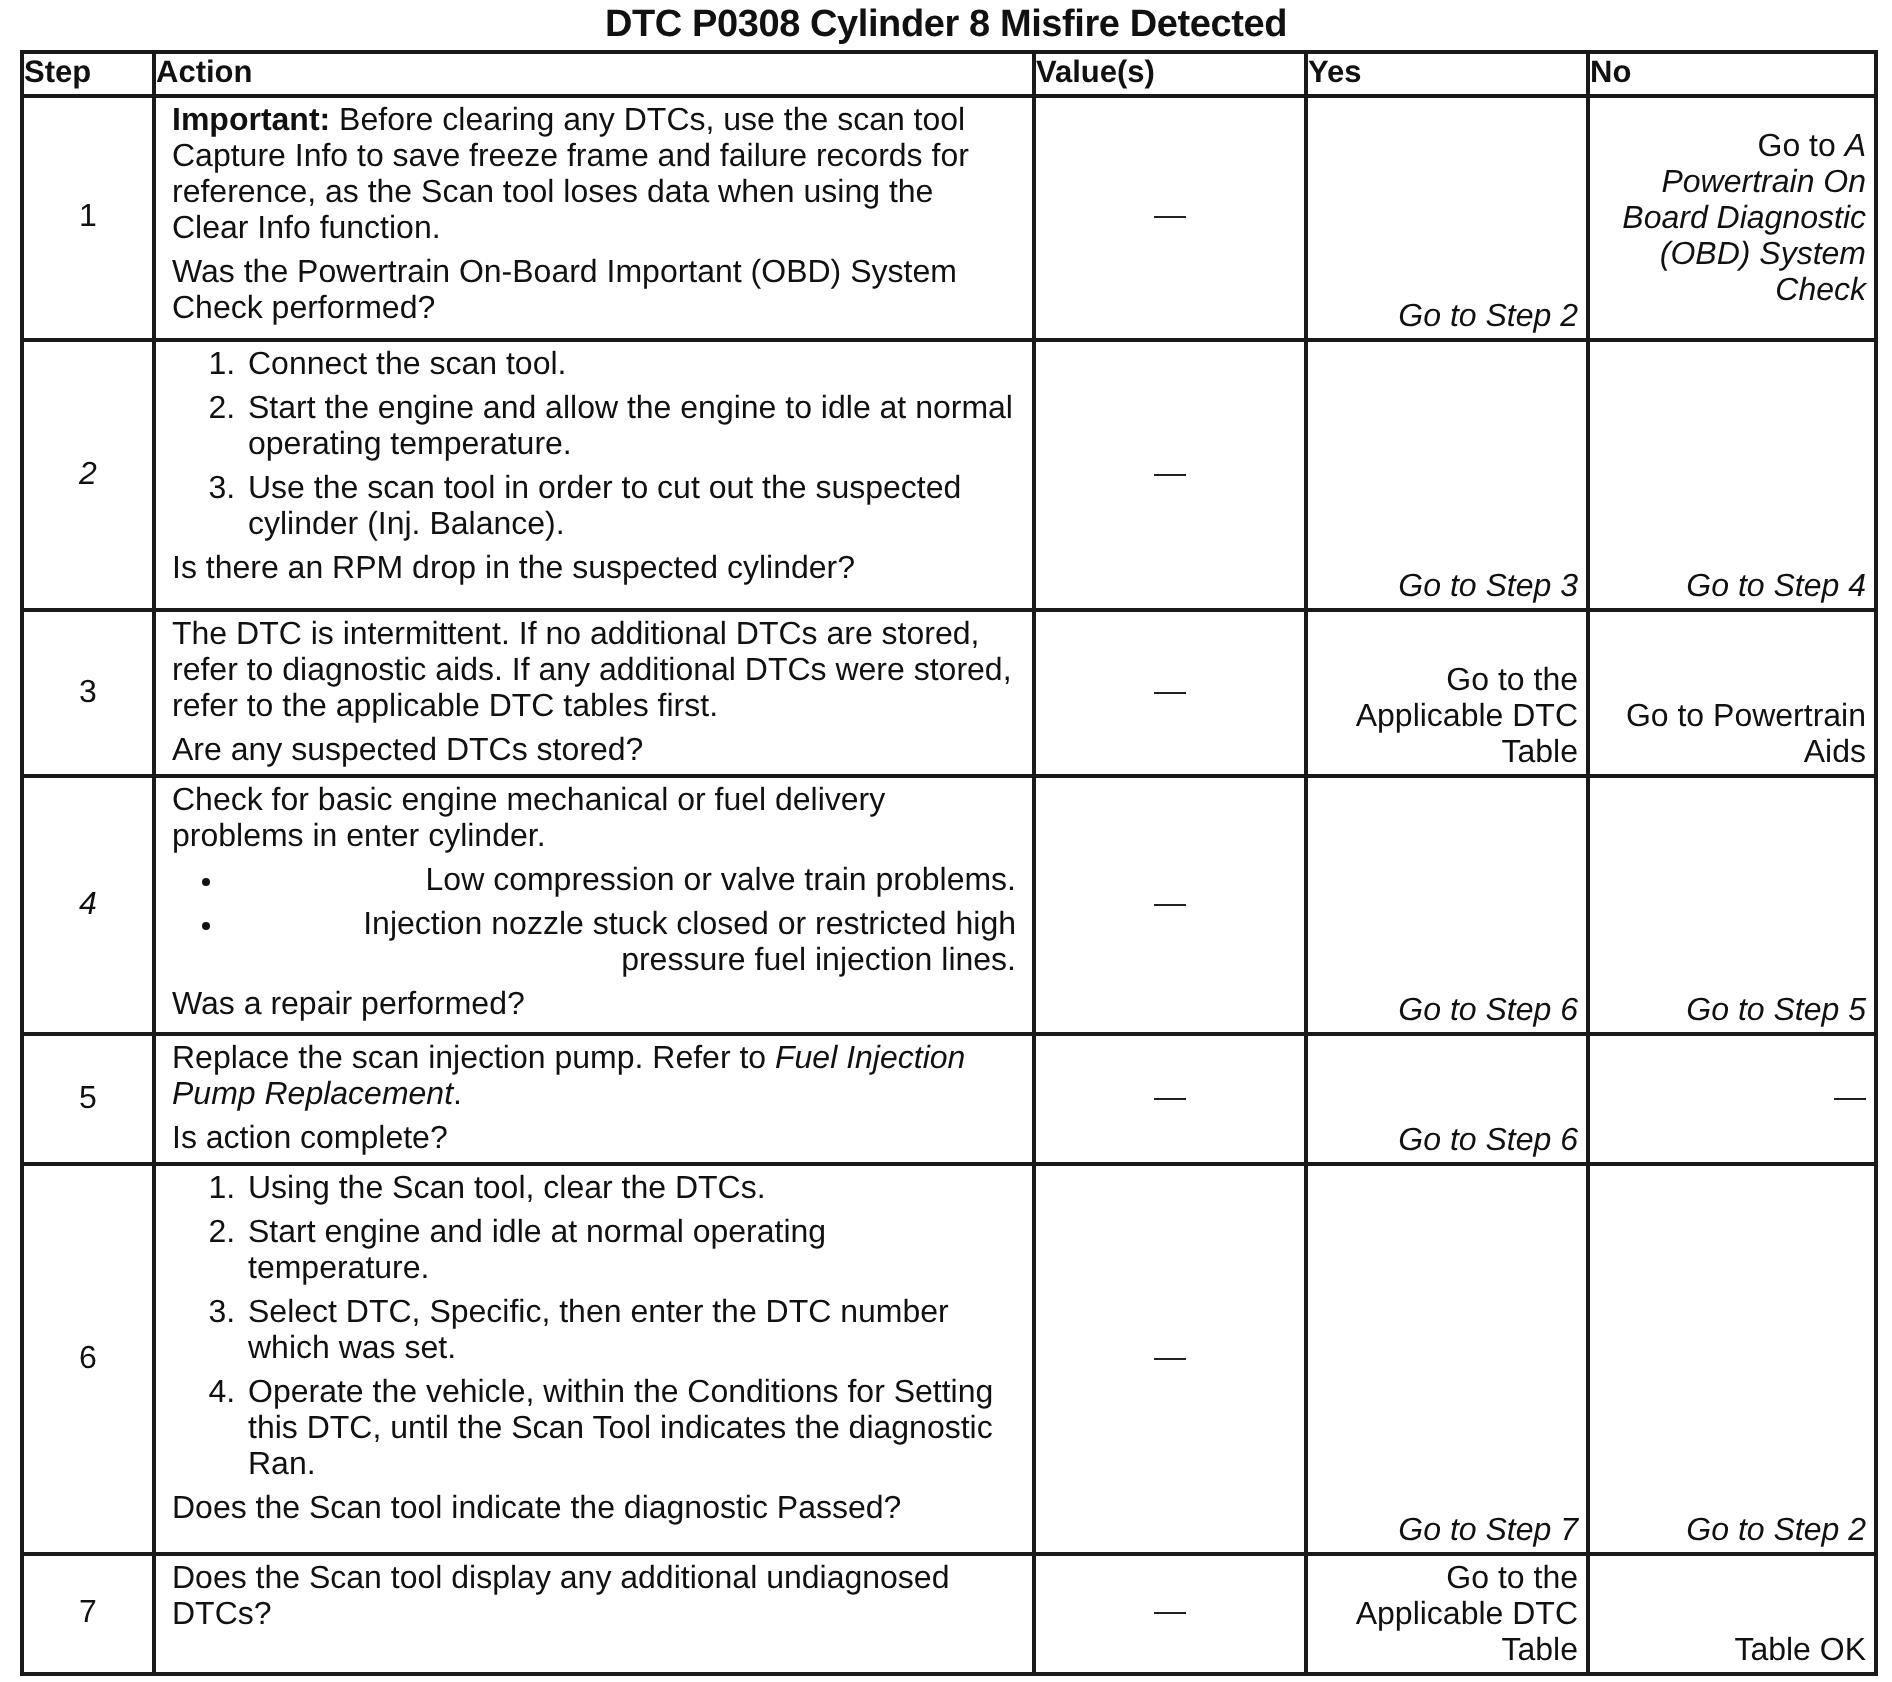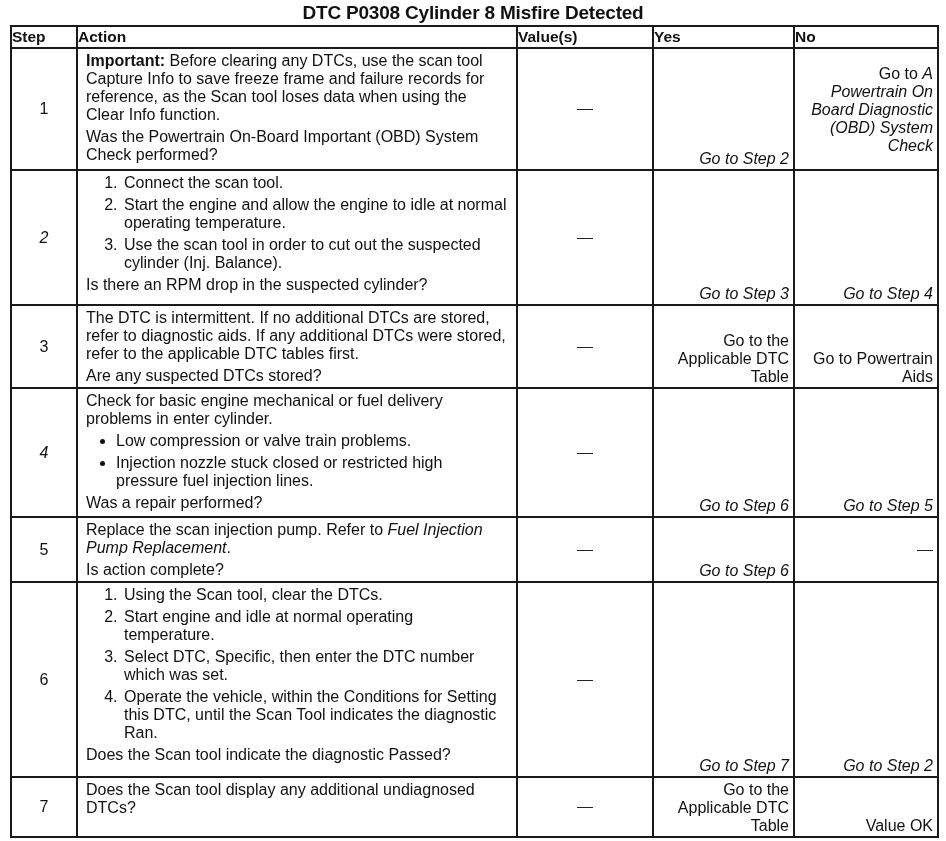--- a/index.html
+++ b/index.html
@@ -20,21 +20,21 @@
   td.step.it { font-style: italic; }
   td.action { vertical-align: top; padding: 3px 8px 2px 8px; }
   td.value { text-align: center; vertical-align: middle; }
   td.yes, td.no { text-align: right; vertical-align: bottom; padding: 2px 4px 1px 4px; }
   td.no.mid { vertical-align: middle; }
   .it { font-style: italic; }
   .p { margin: 0 0 4px 0; }
   .p:last-child { margin-bottom: 0; }
   ol { margin: 0 0 4px 0; padding-left: 36px; }
   ol li { margin-bottom: 4px; padding-left: 2px; }
-  ul { margin: 0 0 4px 0; padding-left: 30px; }
+  ul { margin: 0 0 4px 0; padding-left: 30px; text-align: right; }
   ul li { margin-bottom: 4px; }
   .dash { display: inline-block; width: 16px; border-top: 1.5px solid #222; vertical-align: middle; }
   b.imp { font-weight: bold; }
 </style>
 </head>
 <body>
 
 <div class="title">DTC P0308 Cylinder 8 Misfire Detected</div>
 
 <table>
@@ -135,16 +135,16 @@
       <td class="no it">Go to Step 2</td>
     </tr>
 
     <tr style="height:60px">
       <td class="step">7</td>
       <td class="action">
         <div class="p">Does the Scan tool display any additional undiagnosed DTCs?</div>
       </td>
       <td class="value"><span class="dash"></span></td>
       <td class="yes">Go to the Applicable DTC Table</td>
-      <td class="no">Value OK</td>
+      <td class="no">Table OK</td>
     </tr>
   </tbody>
 </table>
 
 </body></html>

